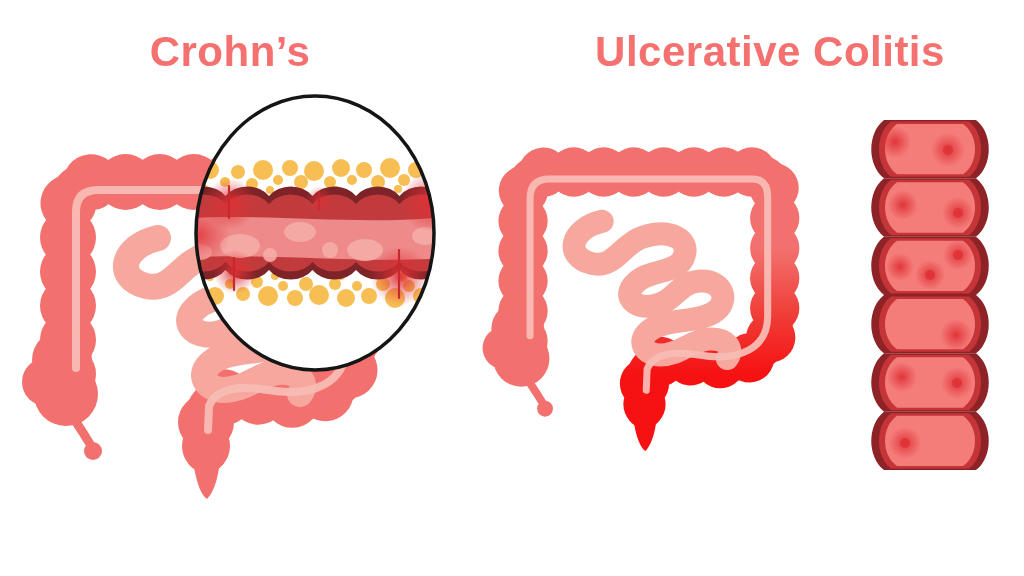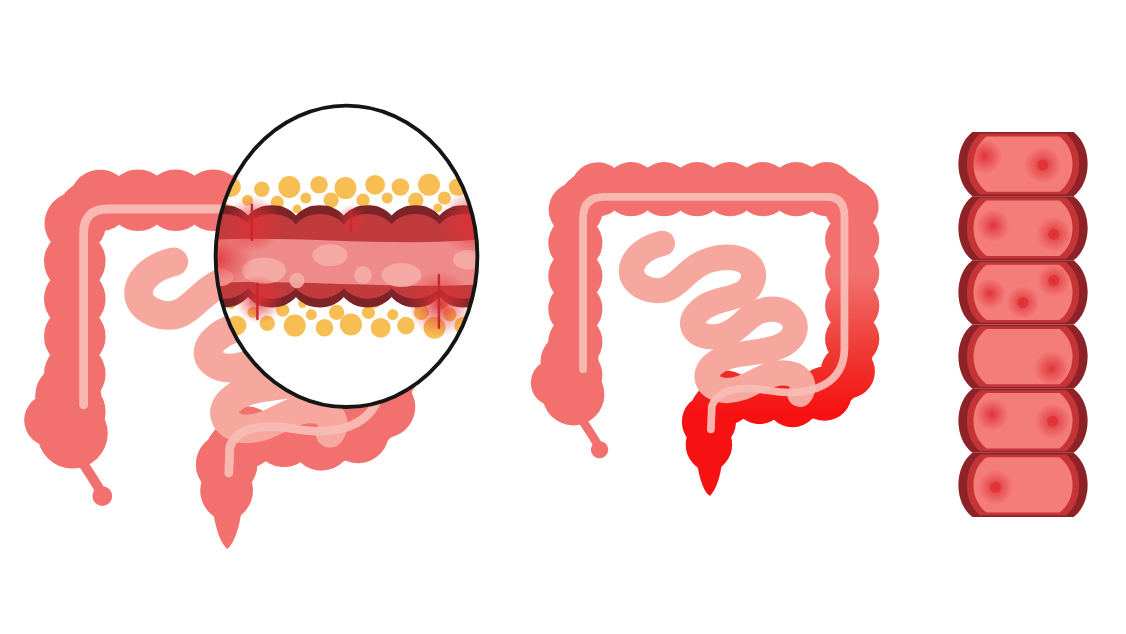--- a/index.html
+++ b/index.html
@@ -21,20 +21,22 @@
   .tube-dots{fill:none;stroke-linecap:round;stroke-dasharray:0.1 34;stroke-width:56;}
   .tube-core{fill:none;stroke-linecap:round;stroke-linejoin:round;stroke-width:42;}
   .hl{fill:none;stroke:var(--colon-highlight,#F8BCB4);stroke-width:8;stroke-linecap:round;opacity:.95;}
   .sb{fill:none;stroke:var(--small-intestine,#F6A89F);stroke-width:26;stroke-linecap:round;stroke-linejoin:round;}
 </style>
 </head>
 <body>
 
 <div class="stage">
 
+  <div class="title title-left">Crohn’s</div>
+  <div class="title title-right">Ulcerative Colitis</div>
 
   <svg width="1024" height="576" viewBox="0 0 1024 576">
     <defs>
       <linearGradient id="gradDistal" gradientUnits="userSpaceOnUse" x1="0" y1="150" x2="0" y2="380">
         <stop offset="0" style="stop-color:var(--colon,#F2716E)"></stop>
         <stop offset="0.38" style="stop-color:var(--colon,#F2716E)"></stop>
         <stop offset="0.72" style="stop-color:var(--inflamed-mid,#EF3B35)"></stop>
         <stop offset="1" style="stop-color:var(--inflamed-red,#F61212)"></stop>
       </linearGradient>
       <radialGradient id="gradSpot">

